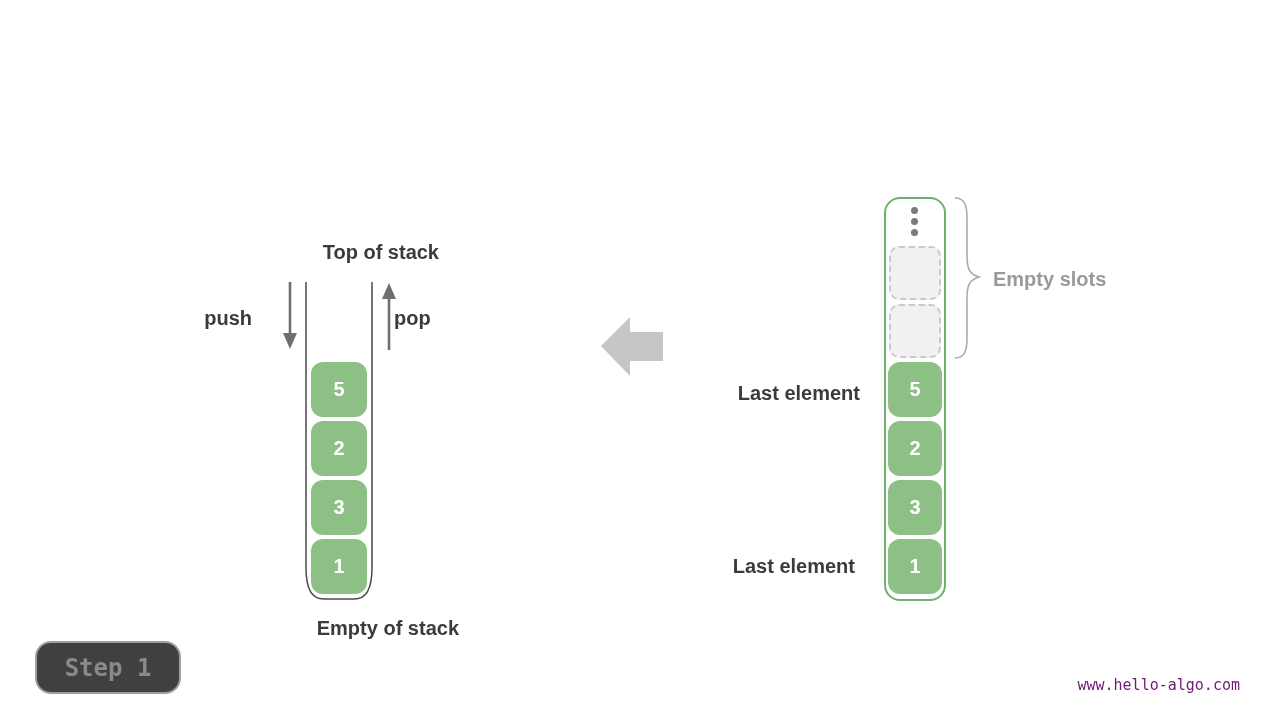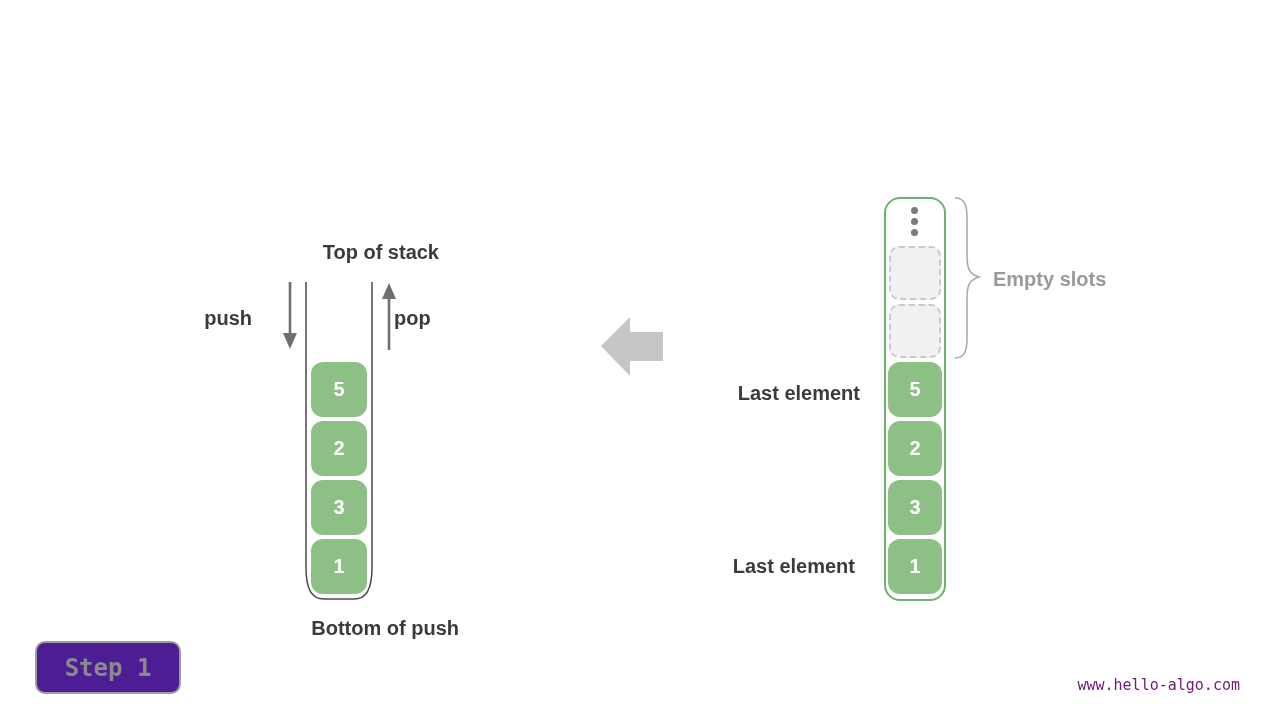--- a/index.html
+++ b/index.html
@@ -30,21 +30,21 @@
     position:absolute;width:52px;height:54px;border:2px dashed #c9c9c9;
     border-radius:10px;background:#f1f1f1;box-sizing:border-box;
   }
   .dots{position:absolute;left:911px;top:207px;display:flex;flex-direction:column;gap:4px;}
   .dots span{width:7px;height:7px;border-radius:50%;background:#7a7a7a;}
 
   .caption{color:#999999;font-size:22px;line-height:30px;}
 
   .step-badge{
     position:absolute;left:35px;top:641px;width:146px;height:53px;
-    border:2px solid #9e9e9e;border-radius:10px;background:#4c1d95;box-sizing:border-box;
+    border:2px solid #9e9e9e;border-radius:16px;background:#404040;box-sizing:border-box;
     display:flex;align-items:center;justify-content:center;
     font-family:"DejaVu Sans Mono", monospace;font-weight:bold;font-size:24px;color:#8a8a8a;
   }
   .watermark{
     position:absolute;right:40px;top:676px;
     font-family:"DejaVu Sans Mono", monospace;font-size:15px;color:#701a75;
   }
   svg{display:block;}
 </style>
 </head>
@@ -70,21 +70,21 @@
 
   <svg class="abs" style="left:304px;top:282px;" width="70" height="320" viewBox="0 0 70 320">
     <path d="M2,0 L2,285 C2,308 8,317 20,317 L50,317 C62,317 68,308 68,285 L68,0" fill="none" stroke="#4a4a4a" stroke-width="1.5"></path>
   </svg>
 
   <div class="cell" style="left:311px;top:362px;">5</div>
   <div class="cell" style="left:311px;top:421px;">2</div>
   <div class="cell" style="left:311px;top:480px;">3</div>
   <div class="cell" style="left:311px;top:539px;">1</div>
 
-  <div class="abs dark-label center-txt" style="left:219px;top:614px;width:240px;">Bottom of push</div>
+  <div class="abs dark-label center-txt" style="left:219px;top:614px;width:240px;">Empty of stack</div>
 
   <svg class="abs" style="left:601px;top:317px;" width="62" height="60" viewBox="0 0 62 60">
     <polygon points="0,29 29,0 29,15 62,15 62,44 29,44 29,59" fill="#c6c6c6"></polygon>
   </svg>
 
 
   <div class="array-box"></div>
 
   <div class="dots">
     <span></span>

